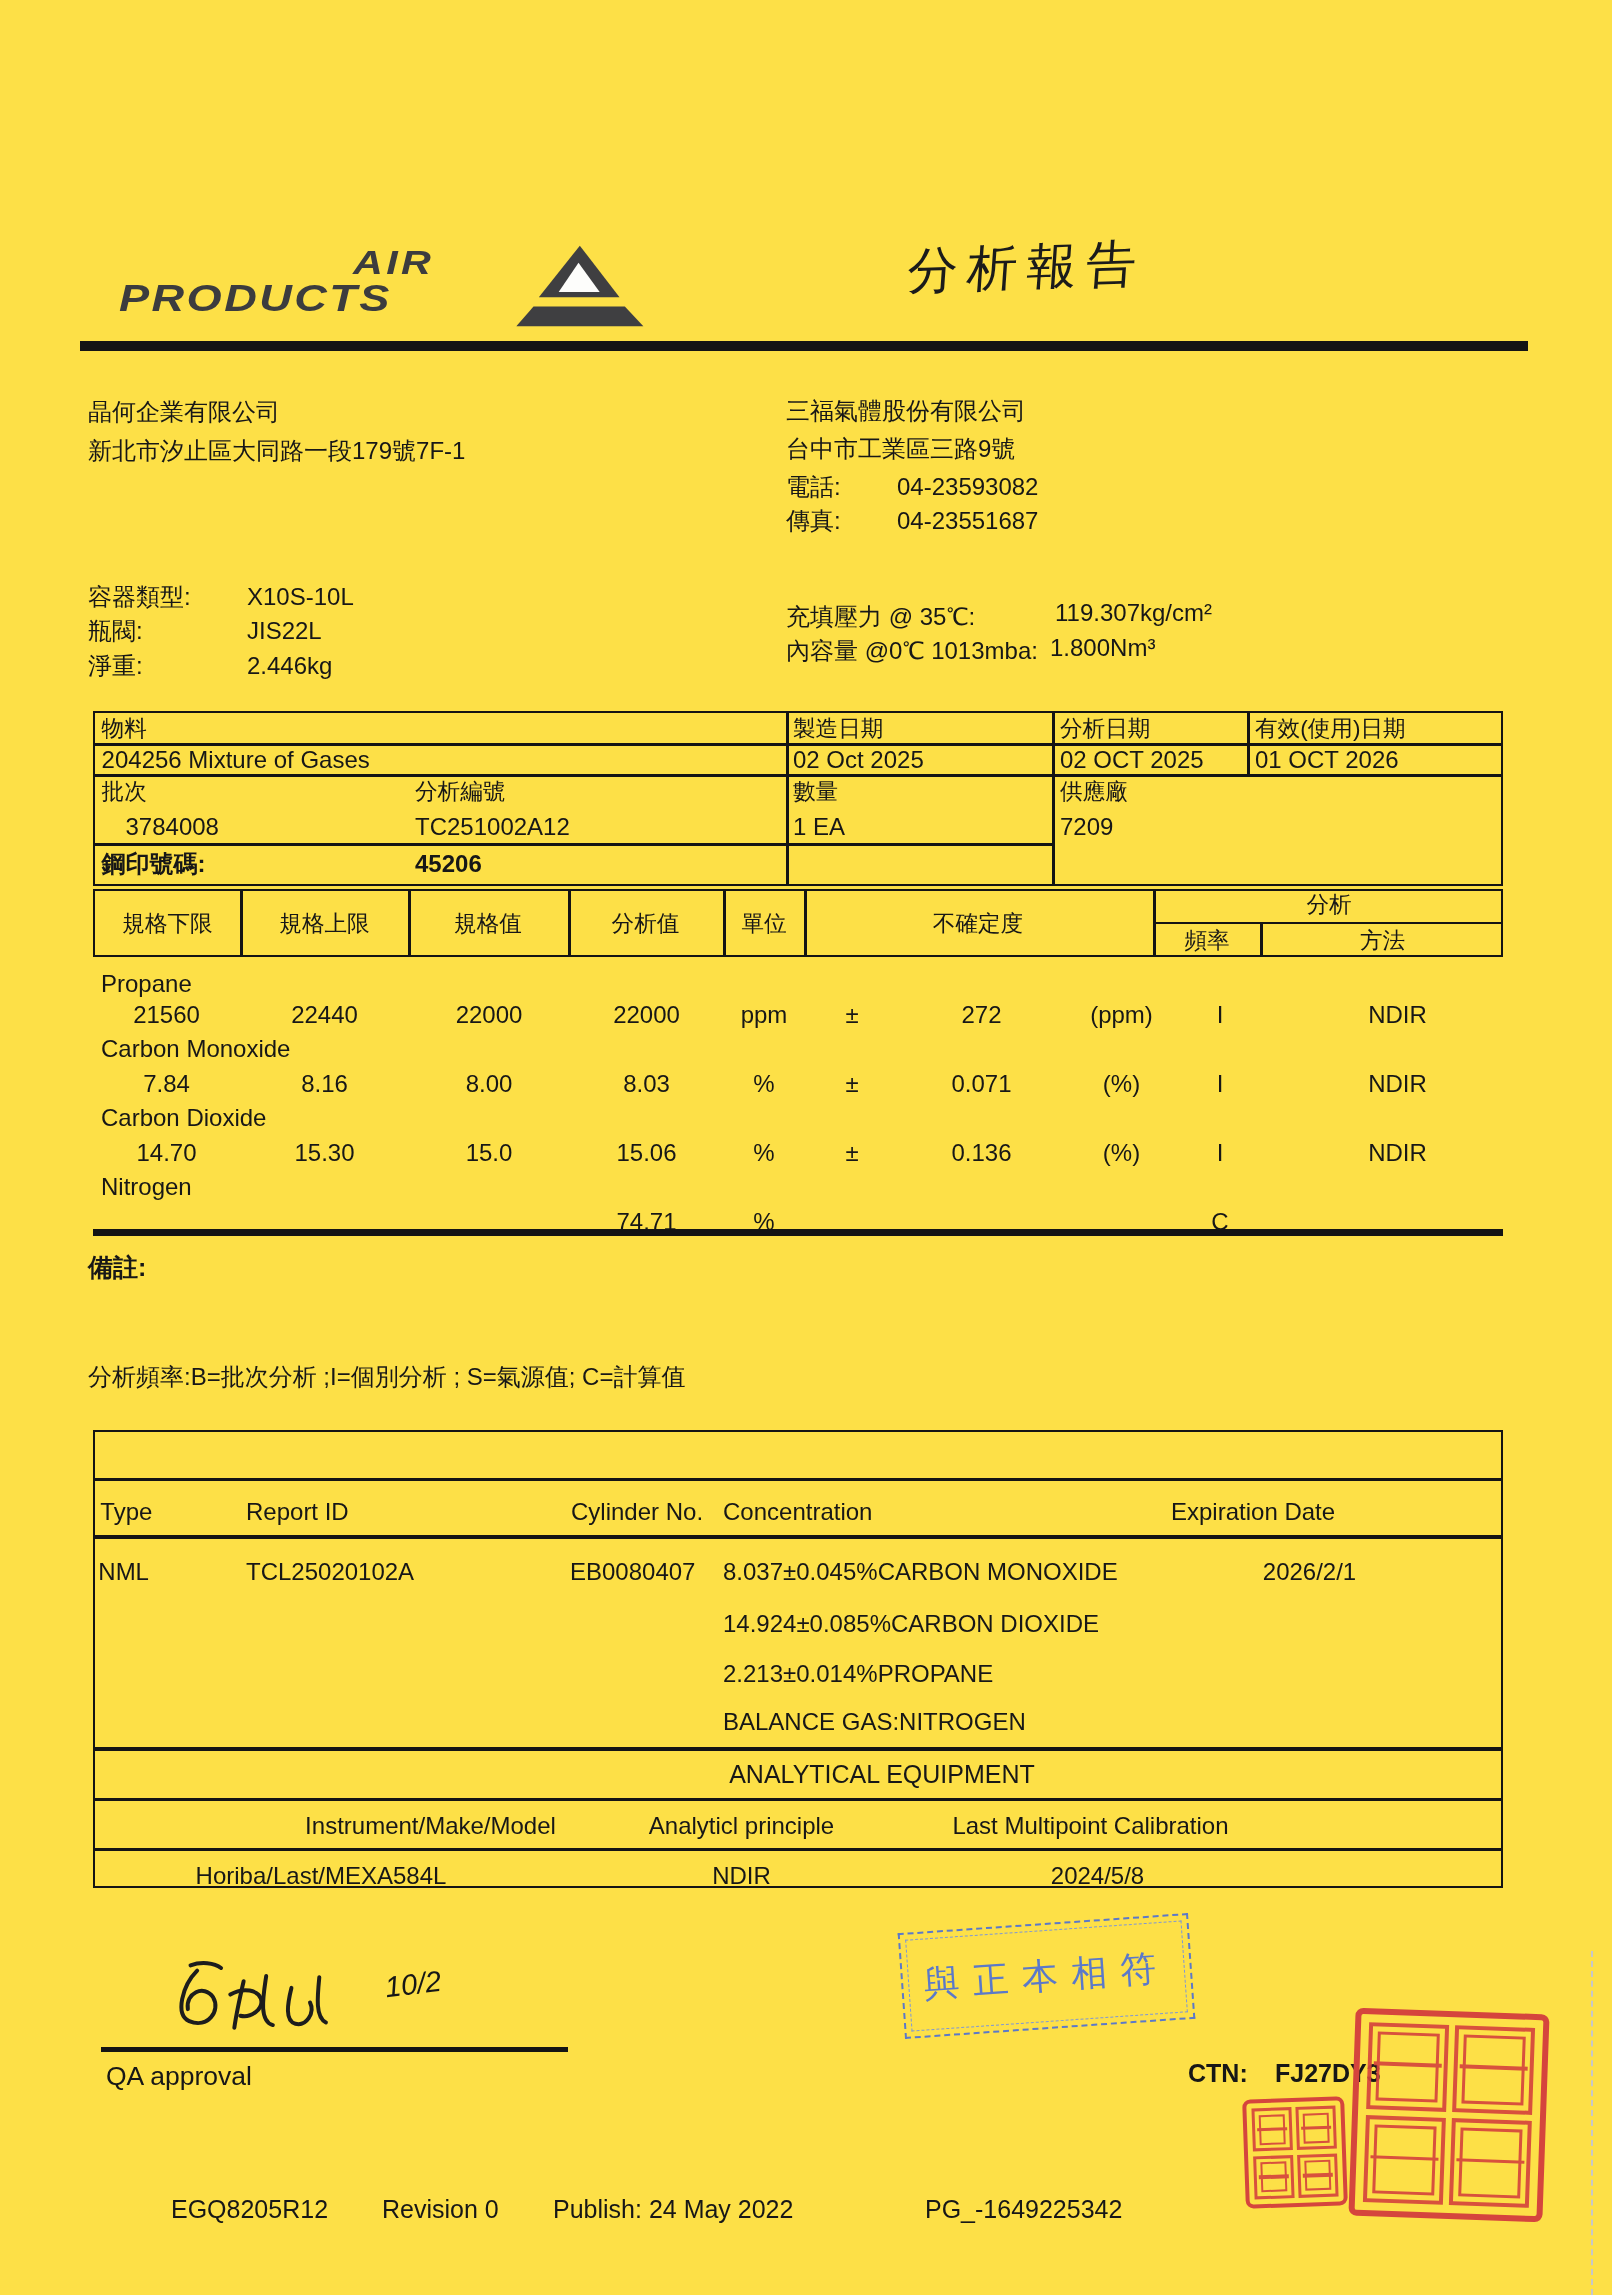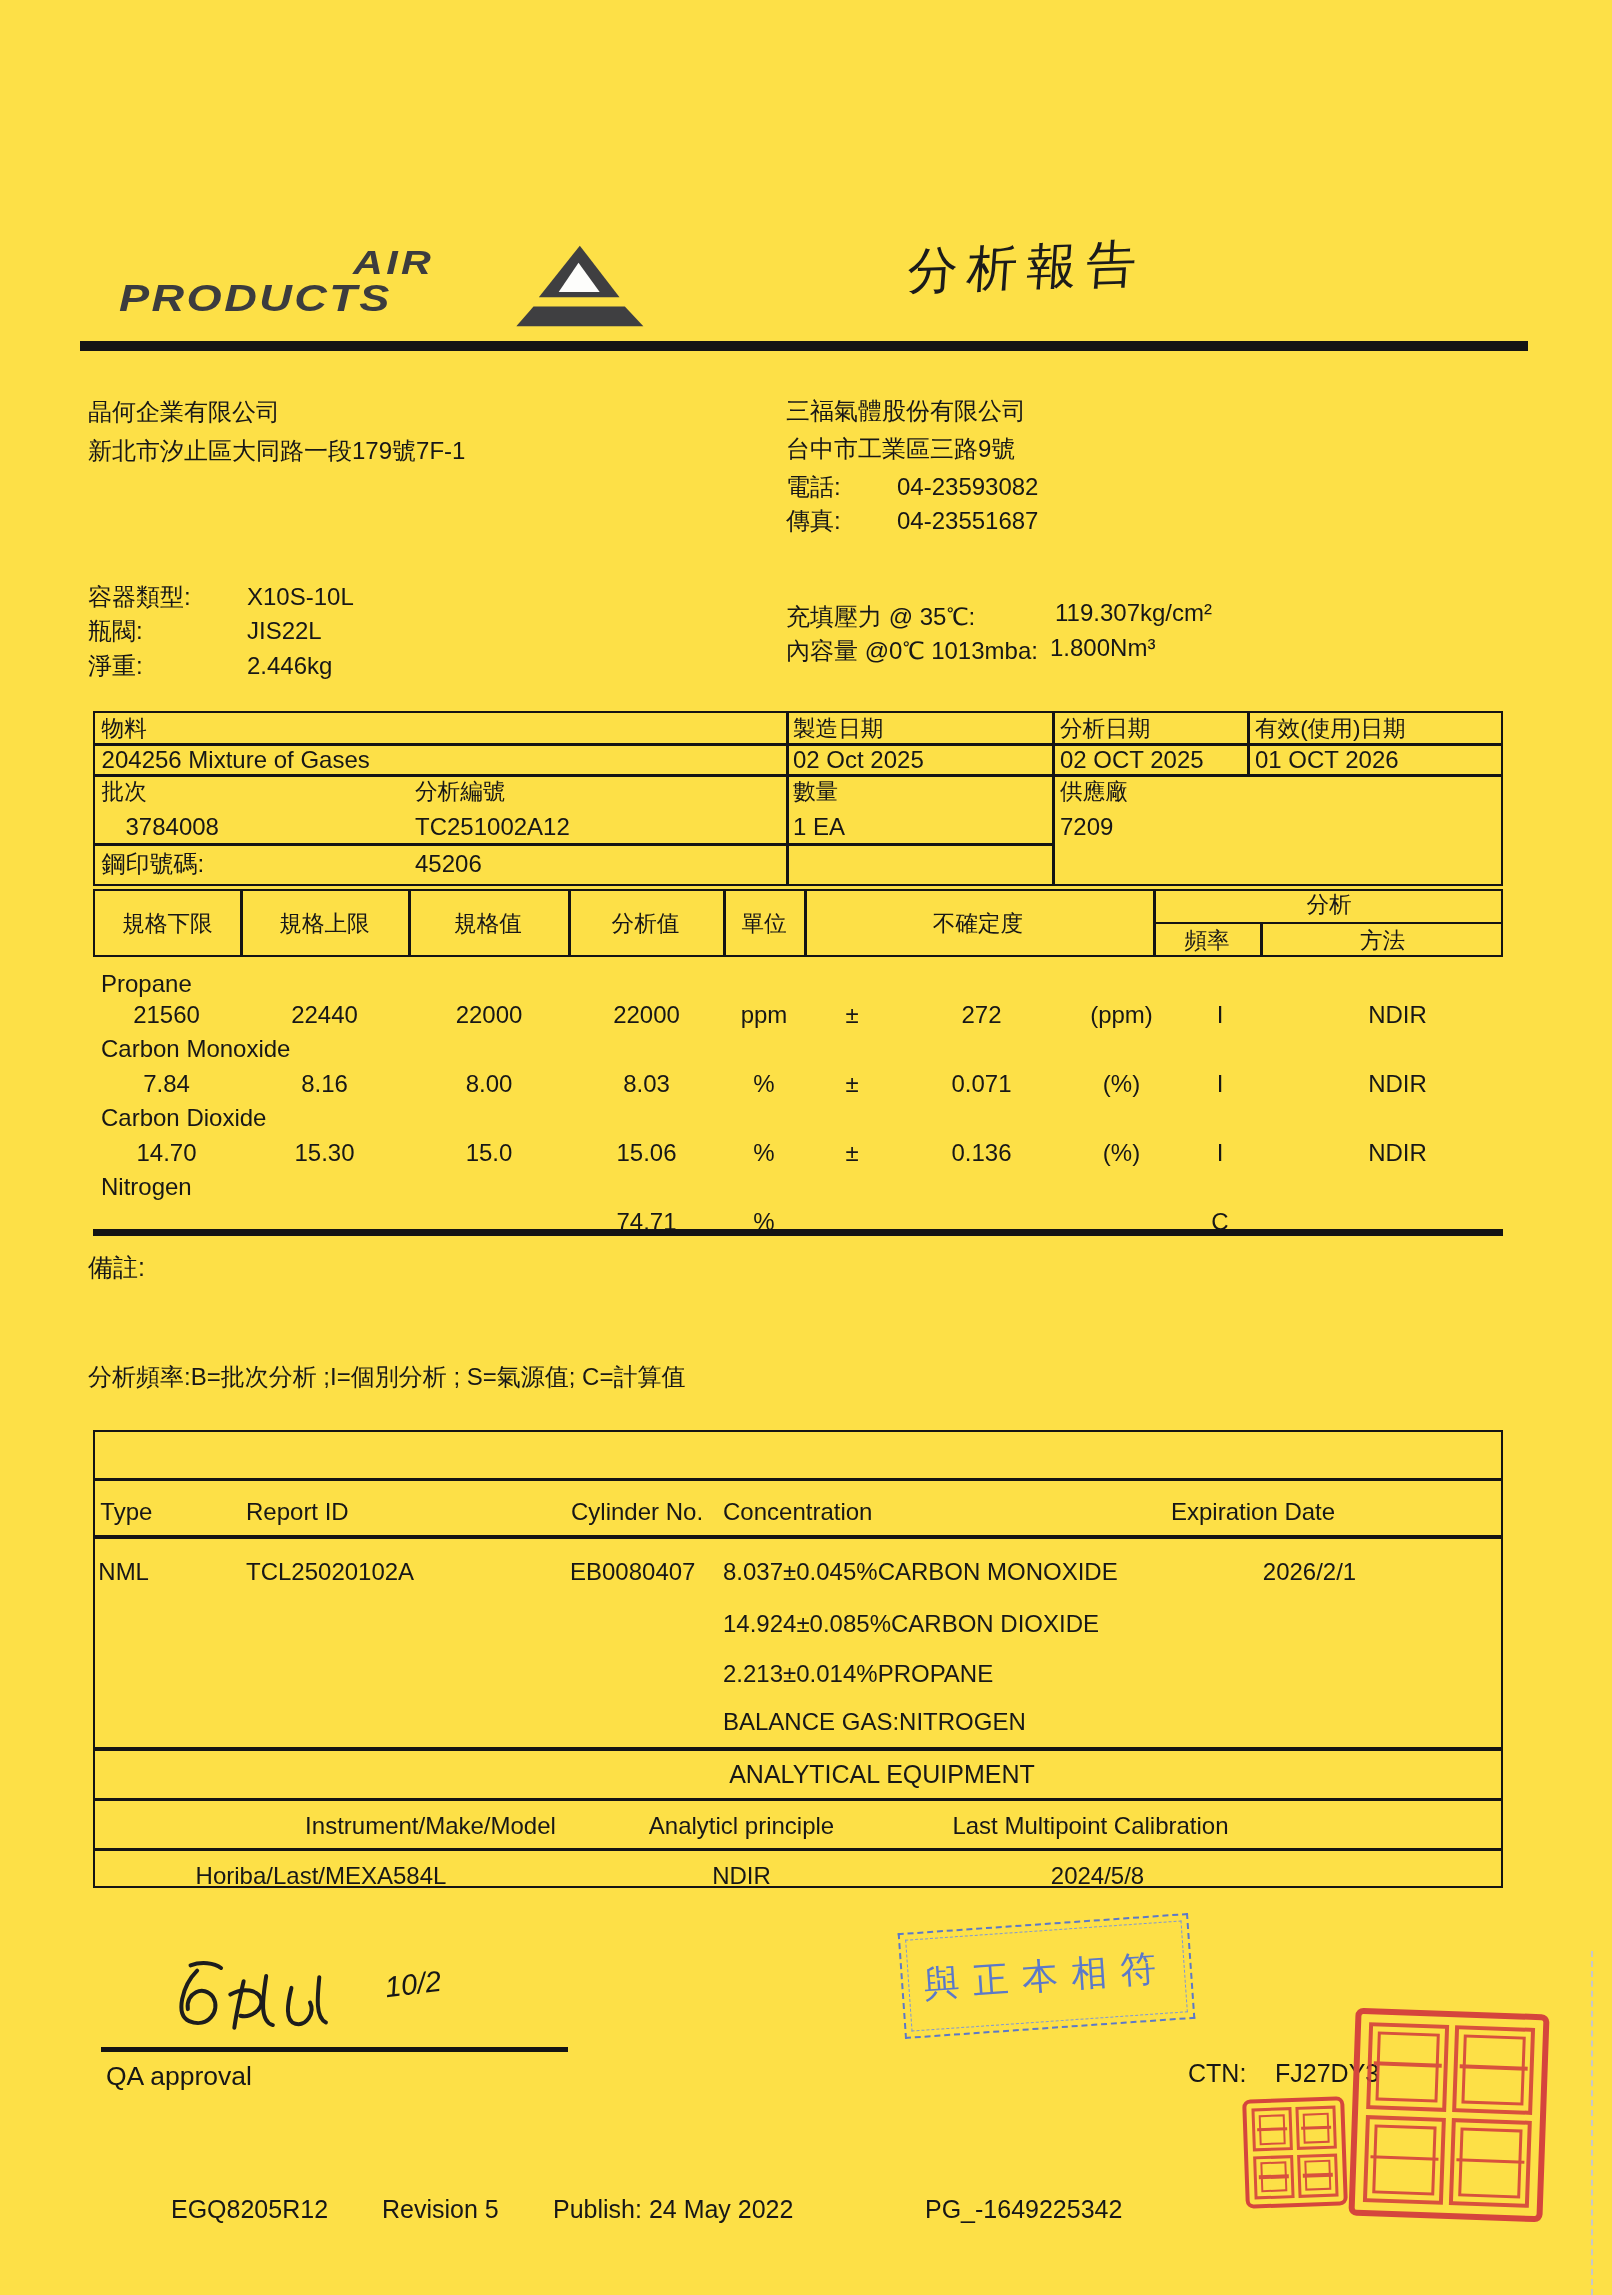--- a/index.html
+++ b/index.html
@@ -3,21 +3,21 @@
 <meta charset="utf-8">
 <style>
   html,body { margin:0; padding:0; background:#ffffff; }
   body { font-family:"Liberation Sans", sans-serif; }
   #page {
     position:relative; width:1613px; height:2295px;
     background:#fde047; overflow:hidden; color:#161616;
   }
   .t { position:absolute; white-space:nowrap; color:#171717; font-size:24px; line-height:1.15; }
   .c { text-align:center; }
-  .b { font-weight:normal; }
+  .b { font-weight:bold; }
   .hline, .vline { position:absolute; background:#141414; }
   .box { position:absolute; border:2.7px solid #141414; box-sizing:border-box; }
 
   
   .logo-air { position:absolute; left:234px; top:1.3px; font-size:33px; font-weight:bold;
     font-style:italic; letter-spacing:2.7px; transform:scaleX(1.25); transform-origin:left; color:#3c3c3e; }
   .logo-products { position:absolute; left:0; top:35px; font-size:37px; font-weight:bold;
     font-style:italic; letter-spacing:2px; transform:scaleX(1.22); transform-origin:left; color:#3c3c3e; }
   .report-title { position:absolute; left:908px; top:234px; font-size:50px; letter-spacing:9.3px;
     transform:skewX(-6deg) rotate(-2deg); color:#1b1b1b; }
@@ -252,18 +252,18 @@
   <div class="seal small" style="left:1244px;top:2098px;width:102px;height:109px;transform:rotate(-2deg)">
     <div></div>
       <div></div>
       <div></div>
       <div></div>
   </div>
 
   <div class="scan-edge"></div>
 
   <div class="t" style="left:171px;top:2195px;font-size:25px">EGQ8205R12</div>
-  <div class="t" style="left:382px;top:2195px;font-size:25px">Revision 5</div>
+  <div class="t" style="left:382px;top:2195px;font-size:25px">Revision 0</div>
   <div class="t" style="left:553px;top:2195px;font-size:25px">Publish: 24 May 2022</div>
   <div class="t" style="left:925px;top:2195px;font-size:25px">PG_-1649225342</div>
 
 </div>
 
 
 </body></html>

